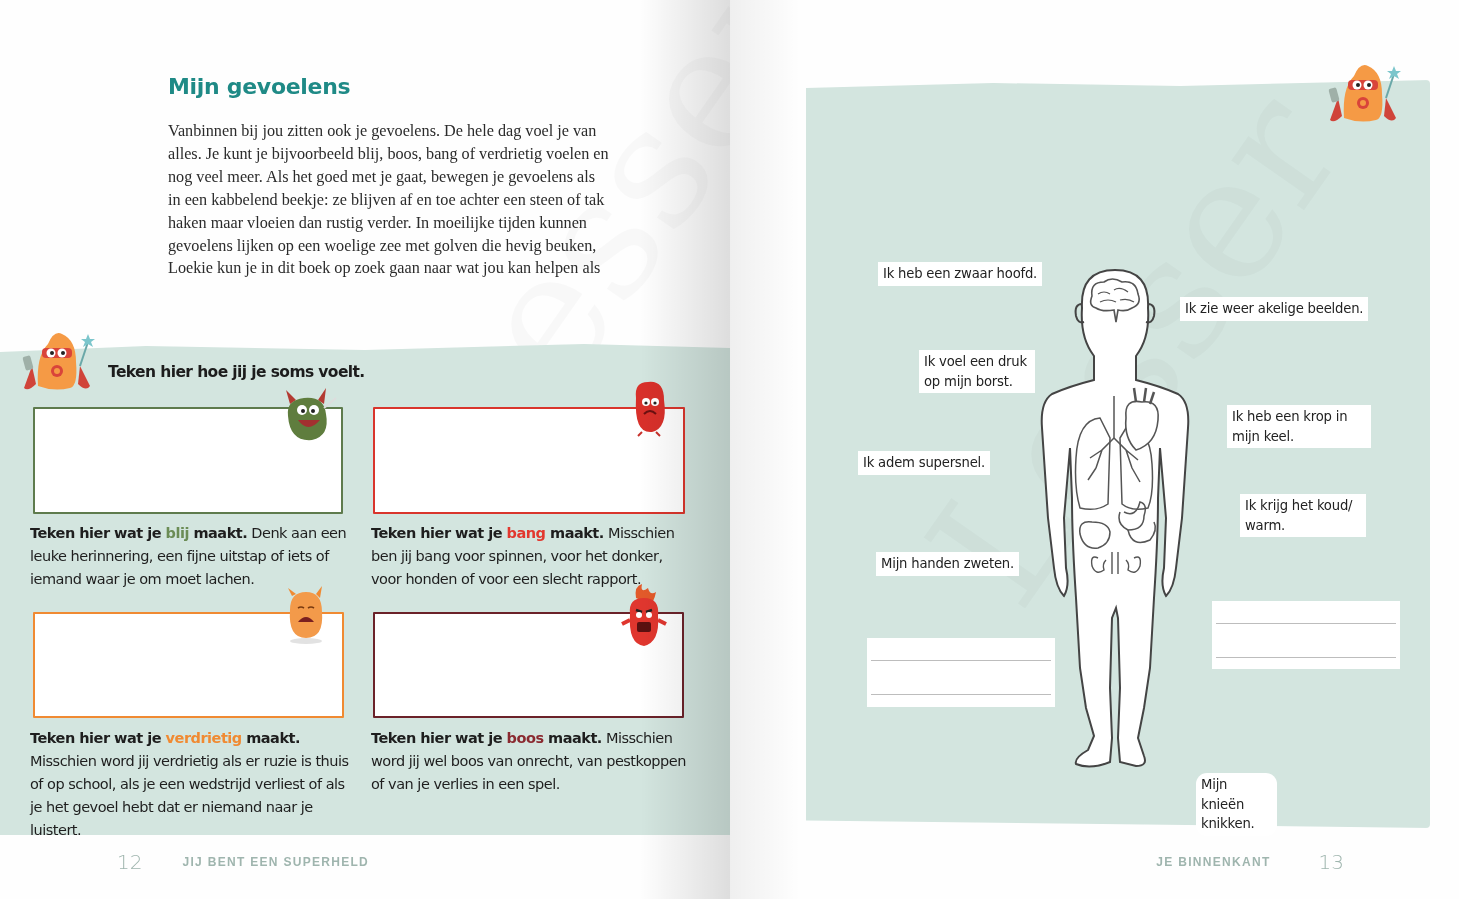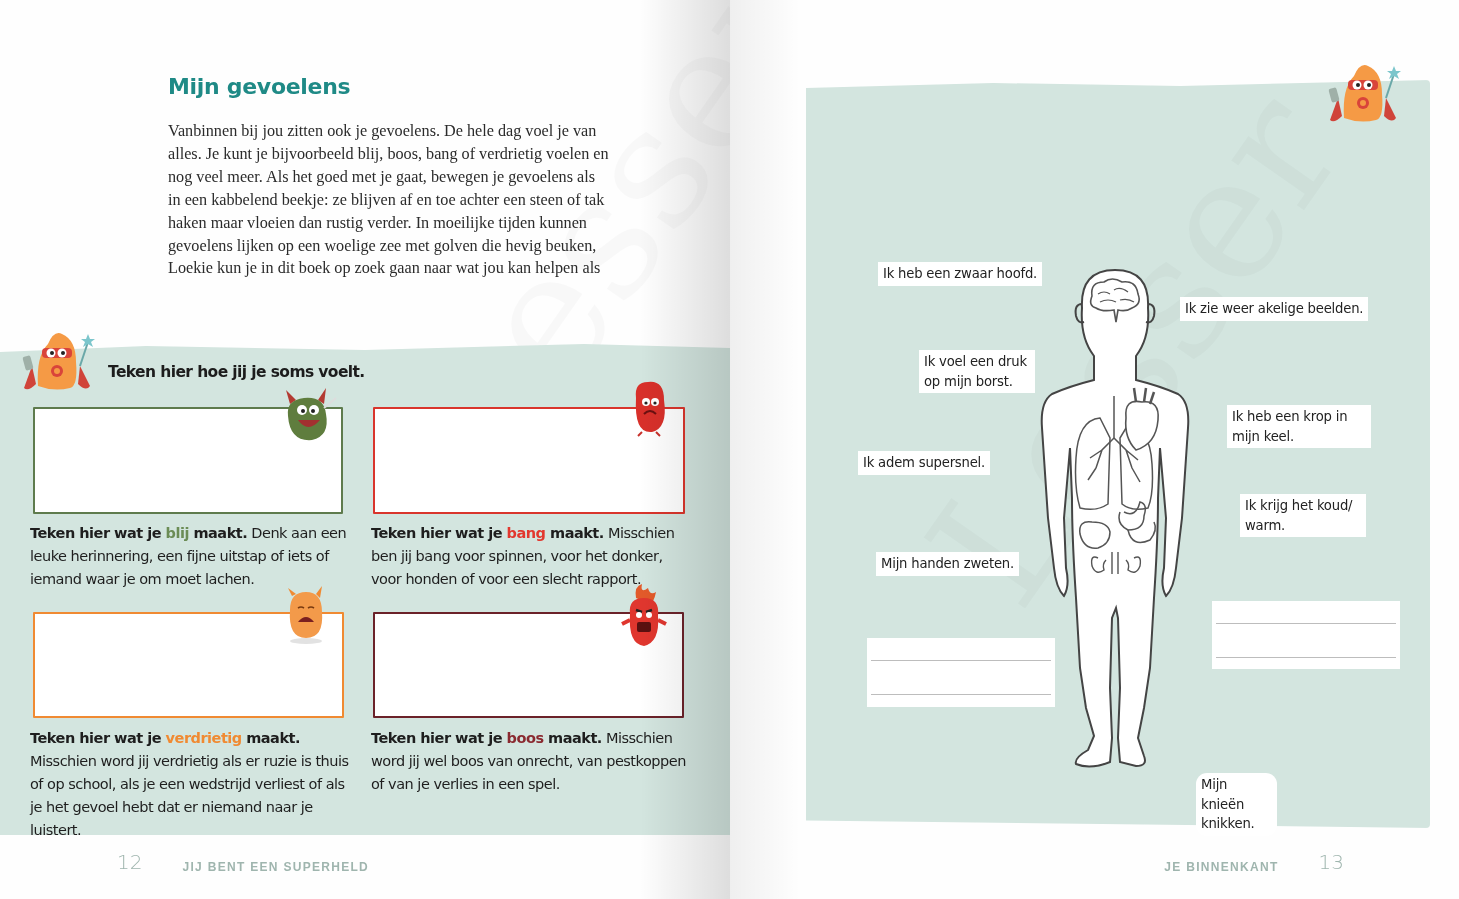--- a/index.html
+++ b/index.html
@@ -34,26 +34,26 @@
   .box-boos { left: 373px; top: 612px; width: 311px; height: 106px; border-color: #6b2229; }
 
   .caption { position: absolute; font-family: "DejaVu Sans", sans-serif; font-size: 14.5px; line-height: 23px;
     color: #1e1e1e; letter-spacing: -0.5px; }
   .caption .lead { font-weight: bold; }
   .cap-blij { left: 30px; top: 522px; width: 320px; }
   .cap-bang { left: 371px; top: 522px; width: 320px; }
   .cap-verdrietig { left: 30px; top: 727px; width: 320px; }
   .cap-boos { left: 371px; top: 727px; width: 320px; }
 
-  .footer { position: absolute; top: 850px; color: #9fb5ae; display: flex; align-items: flex-end; }
+  .footer { position: absolute; top: 850px; color: #9fb5ae; display: flex; align-items: center; }
   .footer .pnum { font-family: "DejaVu Sans", sans-serif; font-size: 20px; font-weight: 300; }
   .footer .flabel { font-size: 12px; font-weight: bold; letter-spacing: 1.3px; }
   .footer-left { left: 117px; }
   .footer-left .flabel { margin-left: 40px; }
-  .footer-right { right: 115px; }
+  .footer-right { right: 115px; gap: 8px; }
   .footer-right .flabel { margin-right: 40px; }
 
   .watermark { position: absolute; font-family: "DejaVu Serif", serif; font-size: 170px; color: rgba(0,0,0,0.025);
     transform: rotate(-55deg); pointer-events: none; white-space: nowrap; }
 
   .panel { position: absolute; left: 76px; top: 80px; width: 624px; height: 748px; background: #d3e5df;
     clip-path: polygon(0 8px, 30% 3px, 60% 6px, 100% 0, 100% 100%, 0 99%); border-radius: 4px; }
   .panel-text { position: absolute; left: 99px; top: 98px; width: 510px; font-family: "DejaVu Sans", sans-serif;
     font-size: 14.3px; line-height: 23px; color: #1e1e1e; letter-spacing: -0.5px; }
   .panel-text .lead { font-weight: bold; }

